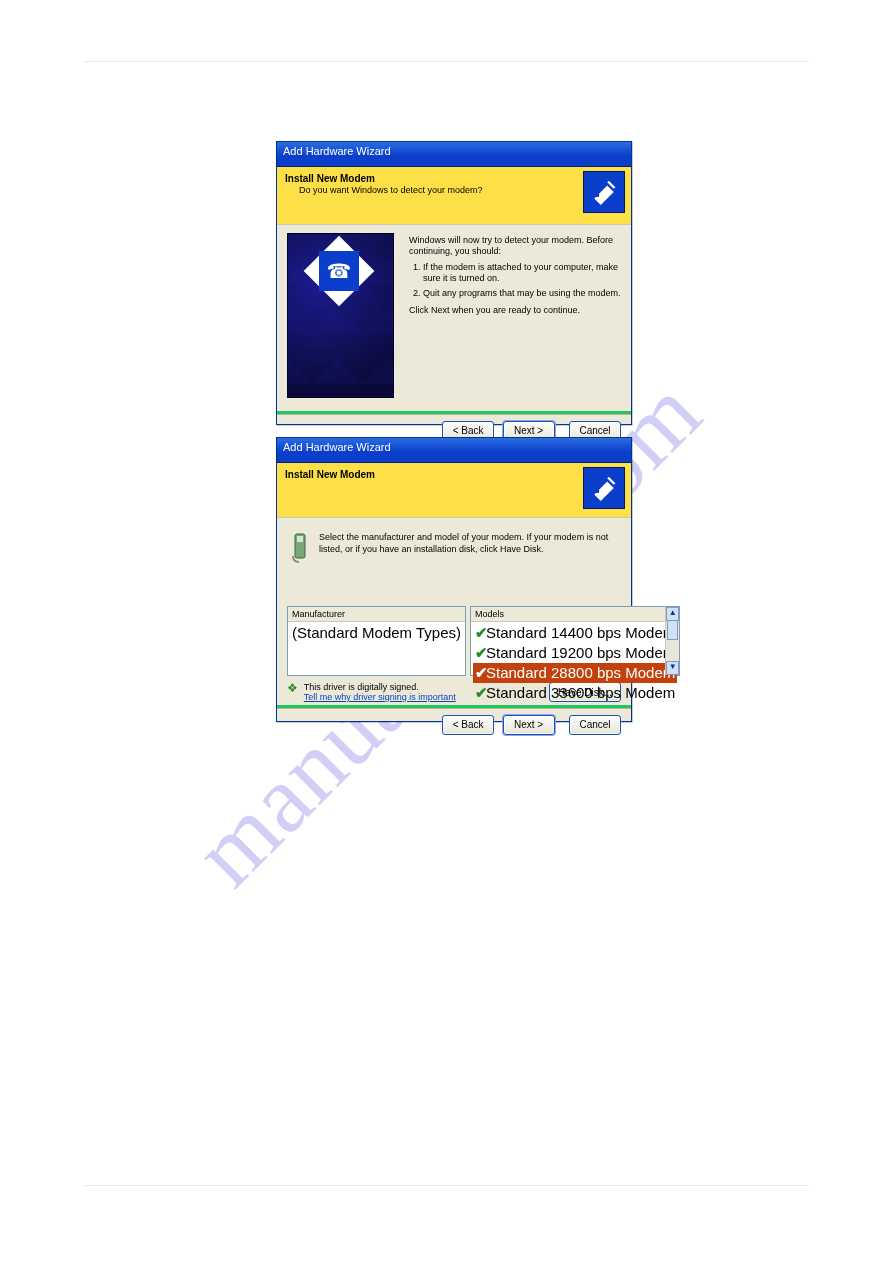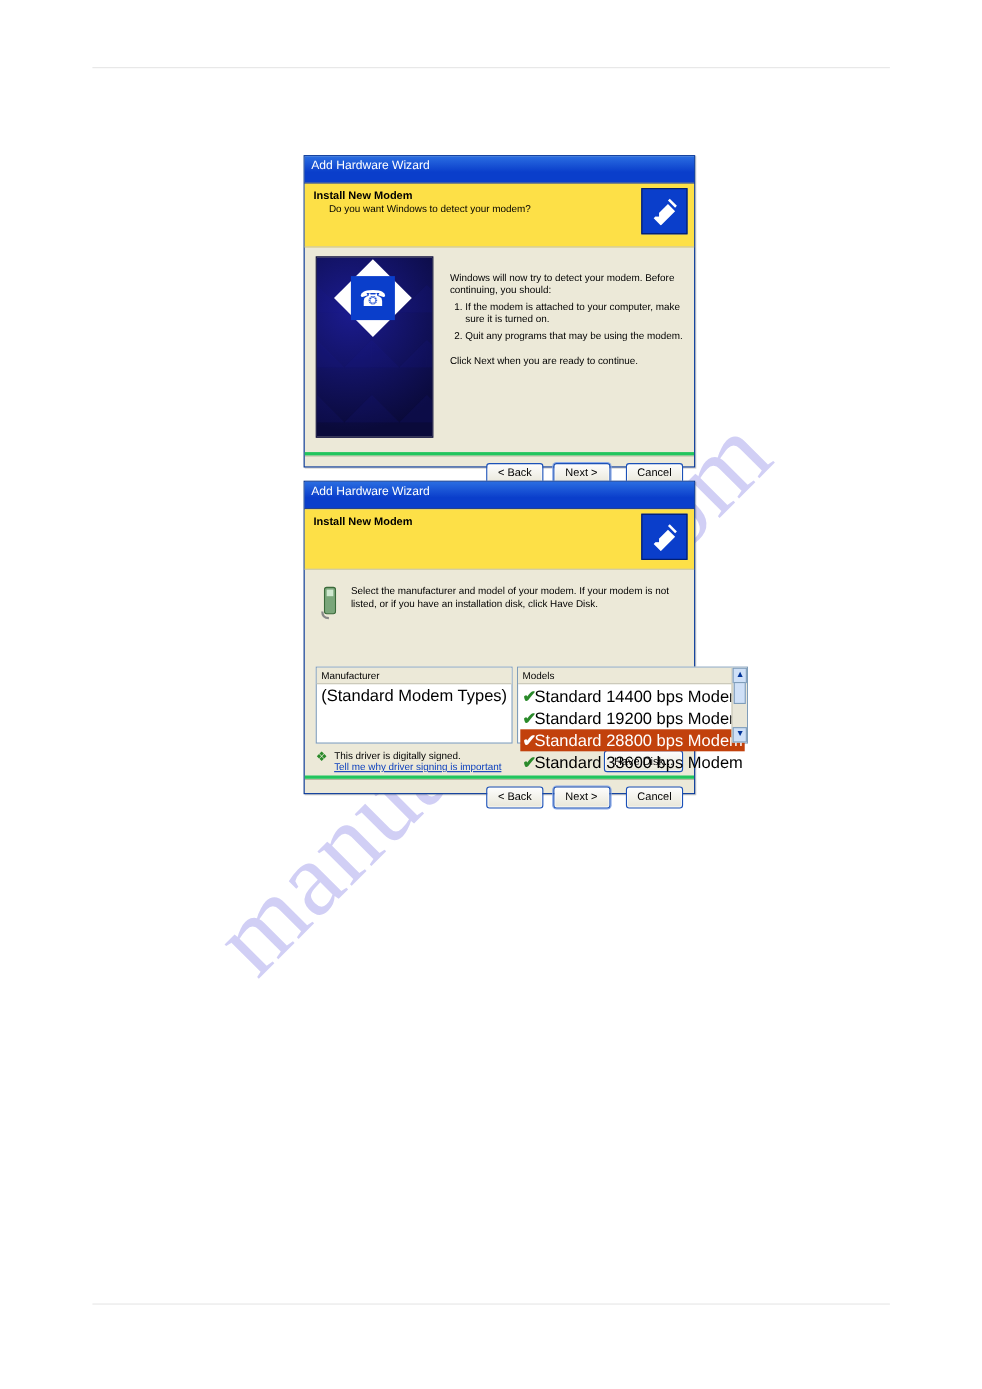--- a/index.html
+++ b/index.html
@@ -92,21 +92,21 @@
     position:absolute; left:26px; top:12px; width:50px; height:50px;
     background:#fff; transform:rotate(45deg);
     display:flex; align-items:center; justify-content:center;
   }
   .sidegraphic .tile-inner{
     width:40px;height:40px;background:#0a3ecb;transform:rotate(-45deg);
     display:flex;align-items:center;justify-content:center;color:#fff;font-size:20px;
   }
 
   .righttext { margin-left:122px; }
-  .righttext p { margin:12px 0 4px 0; line-height:1.25; }
+  .righttext p { margin:0 0 4px 0; line-height:1.25; }
   .righttext ol { margin:2px 0 6px 14px; padding:0; }
   .righttext li { margin-bottom:4px; line-height:1.25; }
   .cb-row { margin-top:26px; }
   .cb-row input { vertical-align:middle; margin-right:4px; }
 
   .button-row {
     height:34px;
     border-top:3px solid #22c55e;
     box-shadow: inset 0 1px 0 #b9b6a0;
     padding:6px 10px 0 0;

